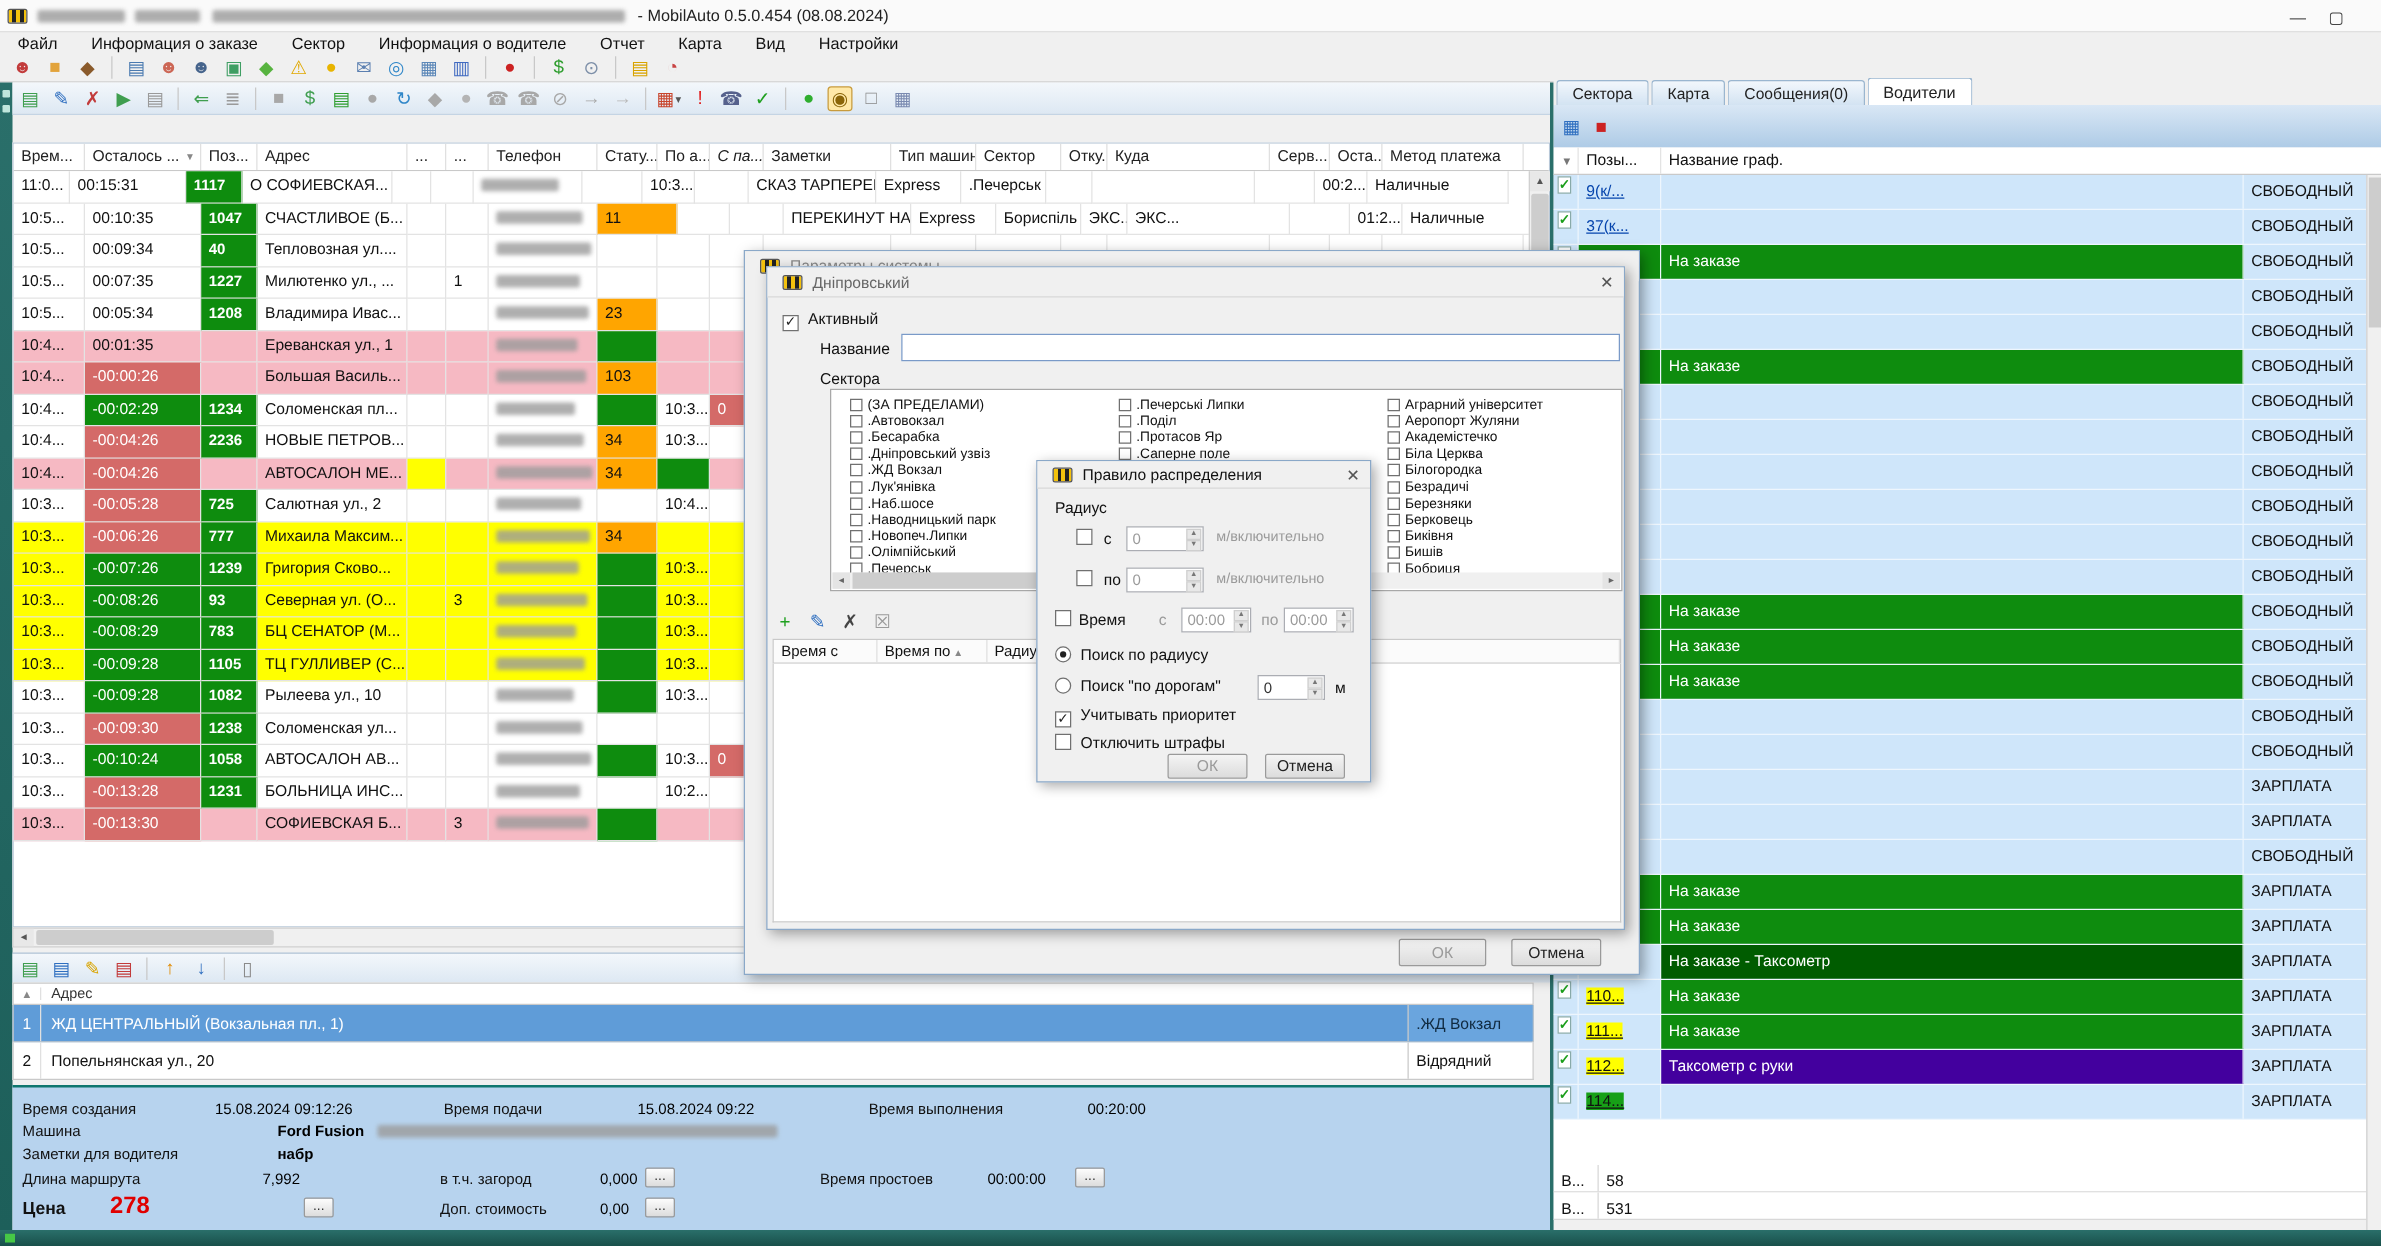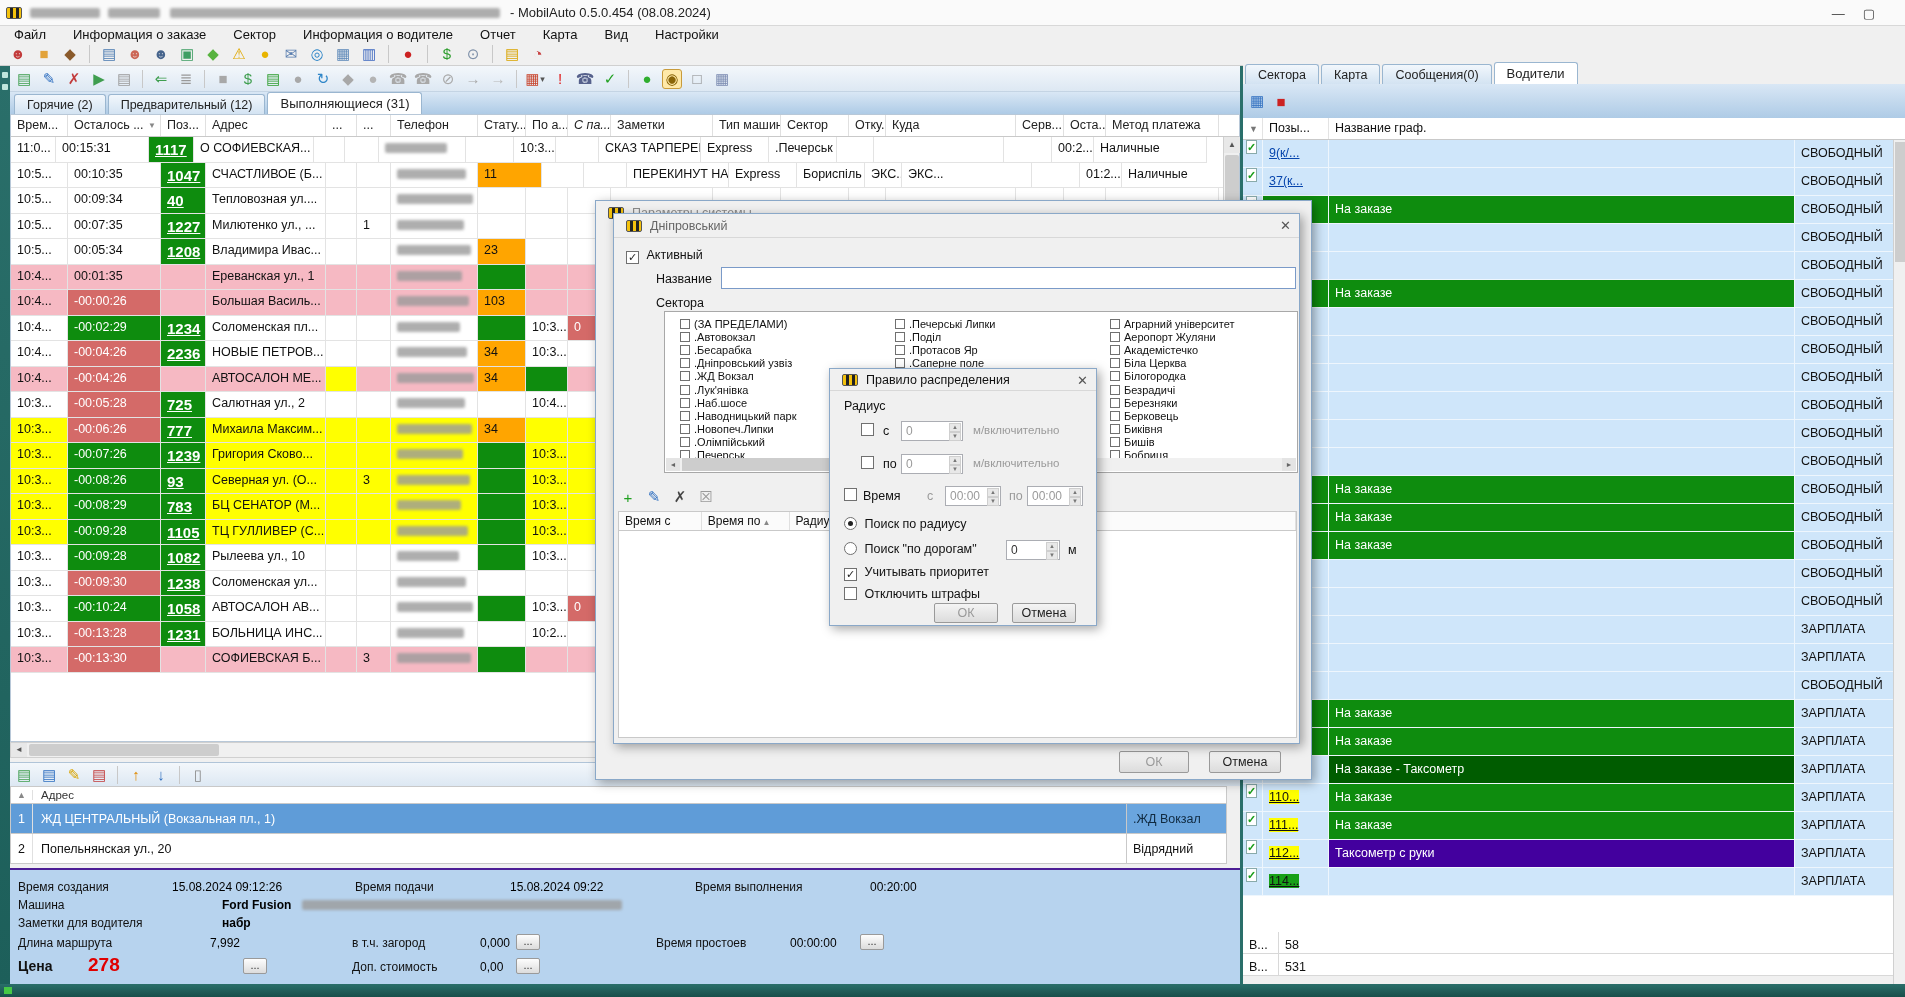--- a/index.html
+++ b/index.html
@@ -36,40 +36,40 @@
   .hcell { font-size:12.5px; color:#222; padding:3px 0 0 6px; border-right:1px solid #e0e0e0; overflow:hidden; white-space:nowrap; position:relative; }
   .sorticon { position:absolute; right:4px; top:6px; font-size:8px; color:#888; }
   .orow { display:flex; height:25.5px; background:#fff; }
   .ocell { border-right:1px solid #e3e3e3; border-bottom:1px solid #e3e3e3; padding:4px 0 0 6px; font-size:12.5px; overflow:hidden; white-space:nowrap; }
   .row-pink .ocell { background:#f6b9c3; }
   .row-yellow .ocell { background:#ffff00; }
   .bg-green { background:#0e8c0e !important; color:#fff; }
   .bg-red { background:#d46a68 !important; color:#fff; }
   .bg-orange { background:#ffa500 !important; color:#111; }
   .bg-yelcell { background:#ffff00 !important; }
-  .pos-green { background:#0e8c0e !important; color:#fff; font-weight:bold; font-size:15px;text-decoration:underline; }
+  .pos-green { background:#0e8c0e !important; color:#fff; font-weight:bold; font-size:12px; }
   .phone-bar { margin-top:2px; }
   .vscroll { position:absolute; right:0; top:22px; width:16px; height:590px; background:#f0f0f0; border-left:1px solid #d0d0d0; }
   .vscroll .arr { position:absolute; left:0; width:16px; height:16px; font-size:8px; color:#555; text-align:center; line-height:16px; background:#e8e8e8; }
   .vscroll .thumb { position:absolute; left:1px; top:18px; width:14px; height:86px; background:#cdcdcd; border-radius:2px; }
   .hscroll { position:absolute; left:10px; top:742px; width:1230px; height:16px; background:#f0f0f0; border:1px solid #d0d0d0; }
   .hscroll .arr { position:absolute; top:0; width:16px; height:14px; font-size:8px; color:#555; text-align:center; line-height:14px; background:#e8e8e8; }
   .hscroll .thumb { position:absolute; left:18px; top:1px; width:190px; height:12px; background:#cdcdcd; border-radius:2px; }
 
   
   .btoolbar { position:absolute; left:10px; top:762px; width:1230px; height:24px; background:linear-gradient(180deg,#f3f7fb,#dde8f3); border-top:1px solid #b0c4d8; display:flex; align-items:center; gap:5px; padding-left:4px; }
   .addrhead { position:absolute; left:10px; top:786px; width:1217px; height:18px; background:#fff; border:1px solid #c9c9c9; display:flex; align-items:center; font-size:11.5px; color:#333; }
   .addrhead .num { width:22px; text-align:center; color:#888; font-size:9px; border-right:1px solid #e0e0e0; }
   .addr-row { position:absolute; left:10px; width:1217px; height:30px; display:flex; border:1px solid #c9c9c9; border-top:none; background:#fff; font-size:12.5px; }
   .addr-row .num { width:22px; border-right:1px solid #e0e0e0; display:flex; align-items:center; justify-content:center; }
   .addr-row .atext { flex:1; display:flex; align-items:center; padding-left:8px; }
   .addr-row .atag { width:100px; display:flex; align-items:center; padding-left:6px; border-left:1px solid #c9c9c9; }
   .addr-row.sel { background:#5f9cd8; color:#fff; }
   .addr-row.sel .atag { background:#6aa5de; color:#102a40; }
-  .bottom-info { position:absolute; left:10px; top:868px; width:1230px; height:116px; background:#b7d3ee; border-top:2px solid #4c1d95; font-size:12px; }
+  .bottom-info { position:absolute; left:10px; top:868px; width:1230px; height:116px; background:#b7d3ee; border-top:2px solid #0f766e; font-size:12px; }
   .bottom-info span { position:absolute; white-space:nowrap; }
   .lbl { color:#111; }
   .val { color:#000; }
   .price-val { color:#e00000; font-size:19px; font-weight:bold; }
   .ell-btn { position:absolute; width:24px; height:16px; background:linear-gradient(180deg,#fdfdfd,#dcdcdc); border:1px solid #9a9a9a; border-radius:2px; font-size:11px; text-align:center; line-height:13px; color:#333; }
 
   
   .divider { position:absolute; left:1240px; top:66px; width:3px; height:918px; background:#2a6f6a; }
   .rpanel { position:absolute; left:1243px; top:42px; width:662px; height:942px; background:#f0f0f0; }
   .rtabs { position:absolute; left:0; top:16px; width:662px; height:26px; display:flex; align-items:flex-end; padding-left:2px; background:#f0f0f0; }
@@ -203,25 +203,20 @@
       <span class="ticon" style="color: rgb(224, 32, 32);">!</span>
       <span class="ticon" style="color: rgb(86, 97, 140);">☎</span>
       <span class="ticon" style="color: rgb(31, 160, 31);">✓</span>
       <span class="tsep"></span>
       <span class="ticon" style="color: rgb(47, 174, 47);">●</span>
       <span class="ticon pressed" style="color: rgb(138, 101, 8);">◉</span>
       <span class="ticon" style="color: rgb(138, 138, 138);">□</span>
       <span class="ticon" style="color: rgb(122, 138, 176);">▦</span>
     </div>
 
-  <div class="tabsrow" id="ordertabs">
-      <div class="tab">Горячие (2)</div>
-      <div class="tab">Предварительный (12)</div>
-      <div class="tab active">Выполняющиеся (31)</div>
-    </div>
 
   <div class="orders">
     <div class="ohead" id="ohead">
         <div class="hcell" style="width: 57px;">Врем...</div>
         <div class="hcell" style="width: 93px;">Осталось ...<span class="sorticon">▼</span></div>
         <div class="hcell" style="width: 45px;">Поз...</div>
         <div class="hcell" style="width: 120px;">Адрес</div>
         <div class="hcell" style="width: 31px;">...</div>
         <div class="hcell" style="width: 34px;">...</div>
         <div class="hcell" style="width: 87px;">Телефон</div>

